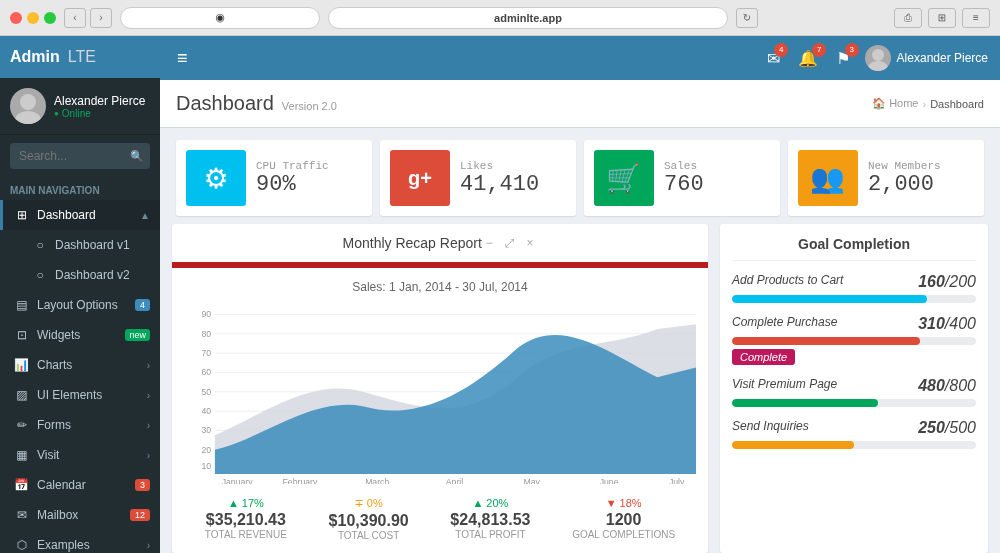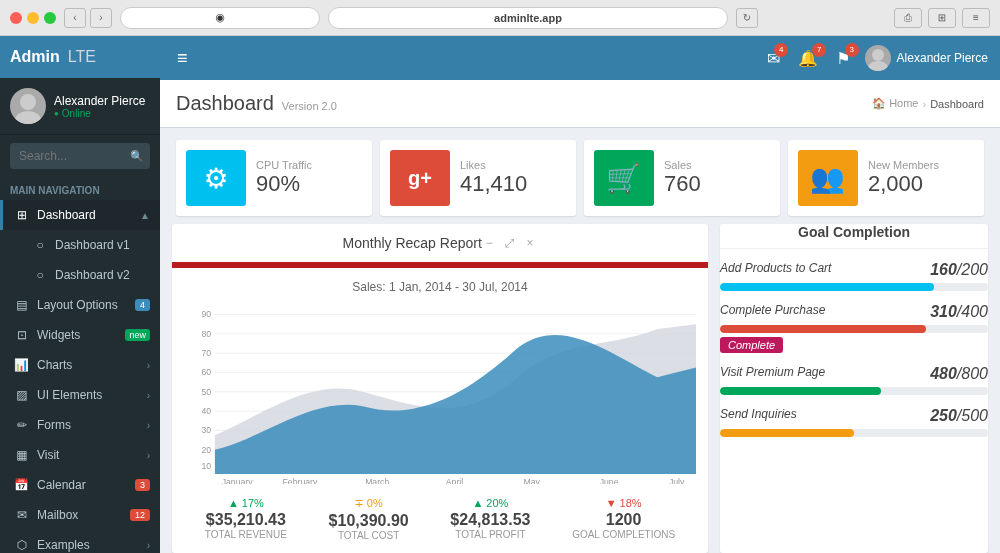--- a/index.html
+++ b/index.html
@@ -67,21 +67,21 @@
     .breadcrumb-active { color: #555; }
 
     
     .info-boxes { display: grid; grid-template-columns: repeat(4, 1fr); gap: 0; padding: 12px 12px 0; }
     .info-box { background: white; border-radius: 3px; display: flex; align-items: center; padding: 10px; margin: 0 4px 8px; min-height: 60px; box-shadow: 0 1px 2px rgba(0,0,0,0.1); }
     .info-box-icon { width: 60px; height: 56px; display: flex; align-items: center; justify-content: center; border-radius: 3px; font-size: 28px; color: white; flex-shrink: 0; margin-right: 10px; }
     .info-box-icon.cyan { background: #00c0ef; }
     .info-box-icon.red { background: #dd4b39; }
     .info-box-icon.green { background: #00a65a; }
     .info-box-icon.yellow { background: #f39c12; }
-    .info-box-content { flex: 1; }
+    .info-box-content { flex: 1; font-family: Liberation Mono, monospace; }
     .info-box-label { font-size: 11px; color: #999; }
     .info-box-number { font-size: 22px; font-weight: 400; color: #444; }
 
     
     .dashboard-row { display: flex; gap: 12px; padding: 0 12px 12px; }
 
     
     .box { background: white; border-radius: 3px; box-shadow: 0 1px 2px rgba(0,0,0,0.1); flex: 1; }
     .box-header { padding: 10px 4px; border-bottom: 6px solid #b91c1c; display: flex; align-items: center; justify-content: center; }
     .box-title { font-size: 14px; font-weight: 500; color: #444; }
@@ -95,21 +95,21 @@
     .chart-svg { width: 100%; }
     .chart-stats { display: flex; justify-content: space-around; margin-top: 10px; text-align: center; }
     .chart-stat { }
     .chart-stat-change { font-size: 11px; margin-bottom: 2px; }
     .chart-stat-change.up { color: #00a65a; }
     .chart-stat-change.neutral { color: #f39c12; }
     .chart-stat-value { font-size: 16px; font-weight: bold; color: #444; }
     .chart-stat-label { font-size: 10px; color: #999; text-transform: uppercase; }
 
     
-    .goal-completion { }
+    .goal-completion { padding: 12px; }
     .goal-title { font-size: 14px; font-weight: bold; text-align: center; color: #444; margin-bottom: 12px; padding-bottom: 8px; border-bottom: 1px solid #eee; }
     .goal-item { margin-bottom: 12px; font-style: italic; }
     .goal-item-header { display: flex; justify-content: space-between; margin-bottom: 4px; }
     .goal-item-label { font-size: 12px; color: #444; font-weight: 500; }
     .goal-item-value { font-size: 16px; color: #444; }
     .goal-progress { height: 8px; background: #e9ecef; border-radius: 4px; overflow: hidden; }
     .goal-bar { height: 100%; border-radius: 4px; }
     .goal-bar.blue { background: #00c0ef; }
     .goal-bar.red { background: #dd4b39; }
     .goal-bar.green { background: #00a65a; }

